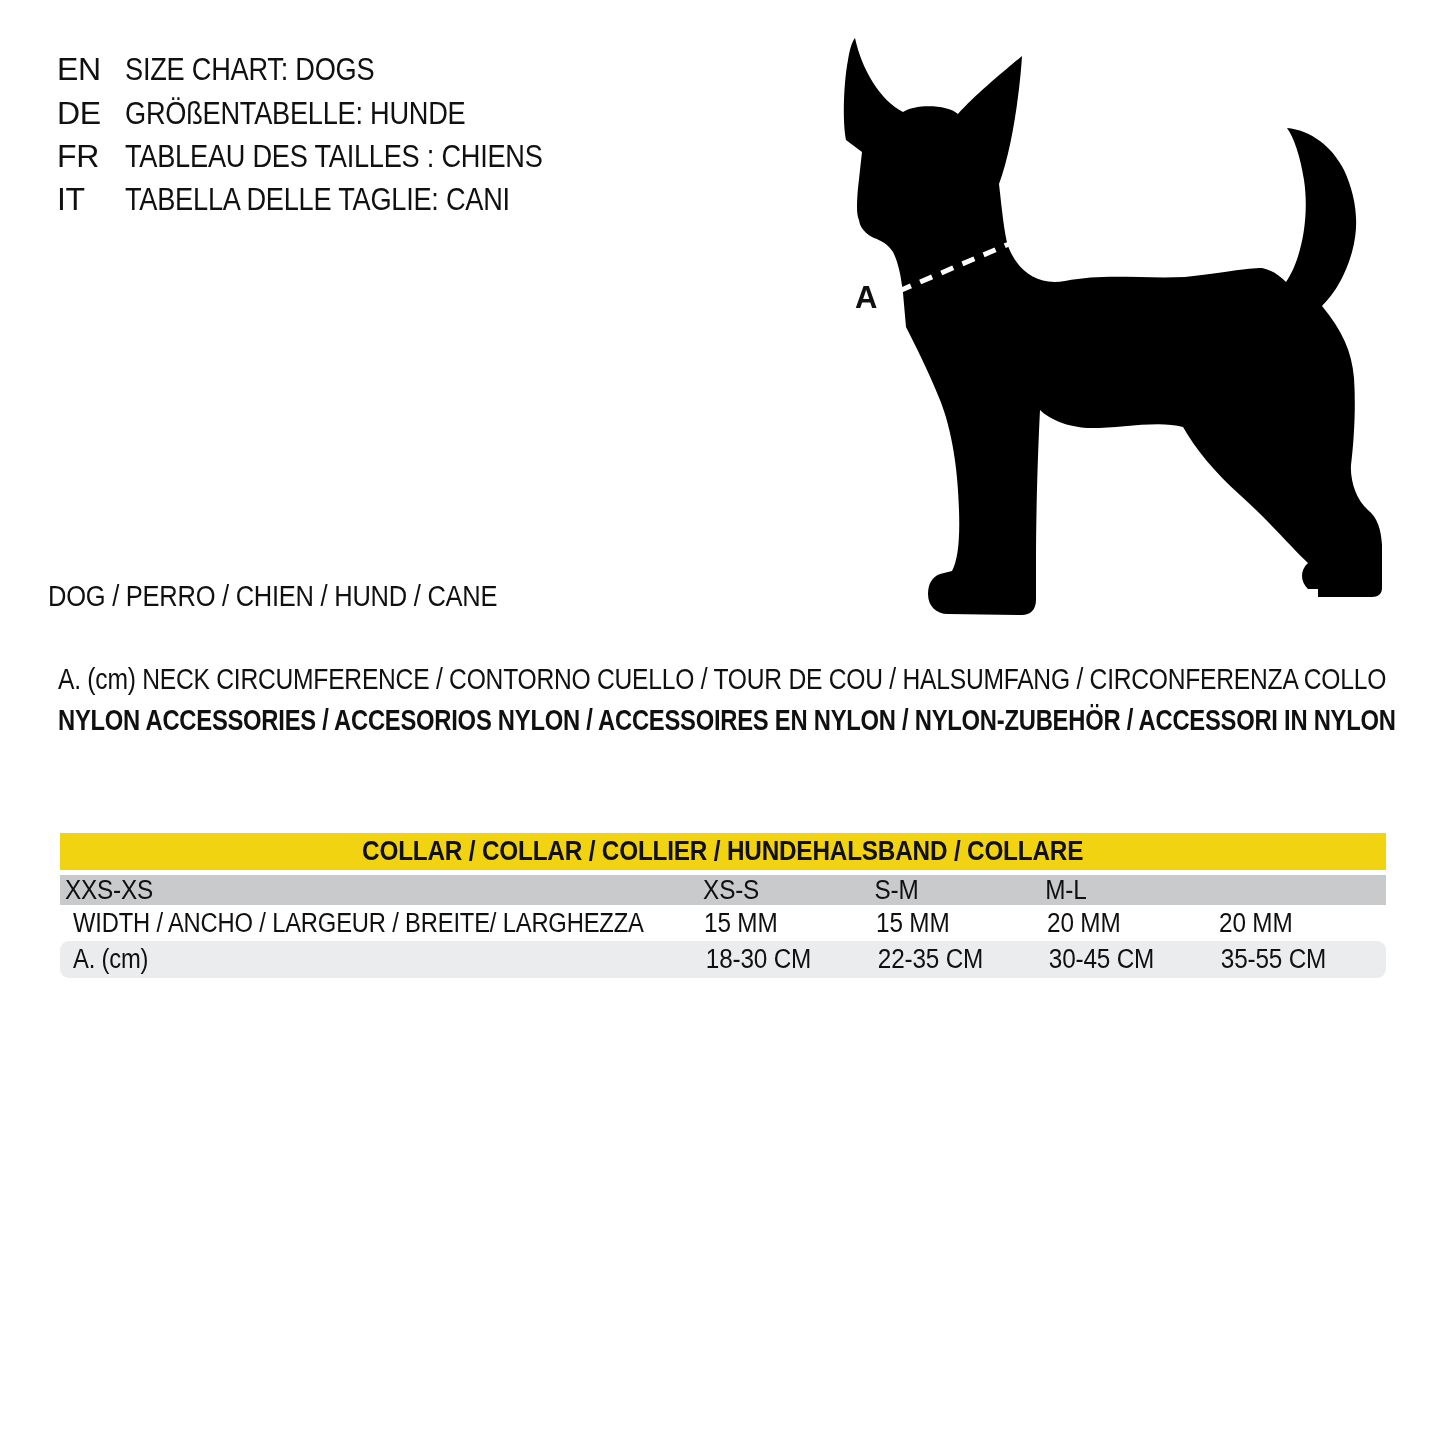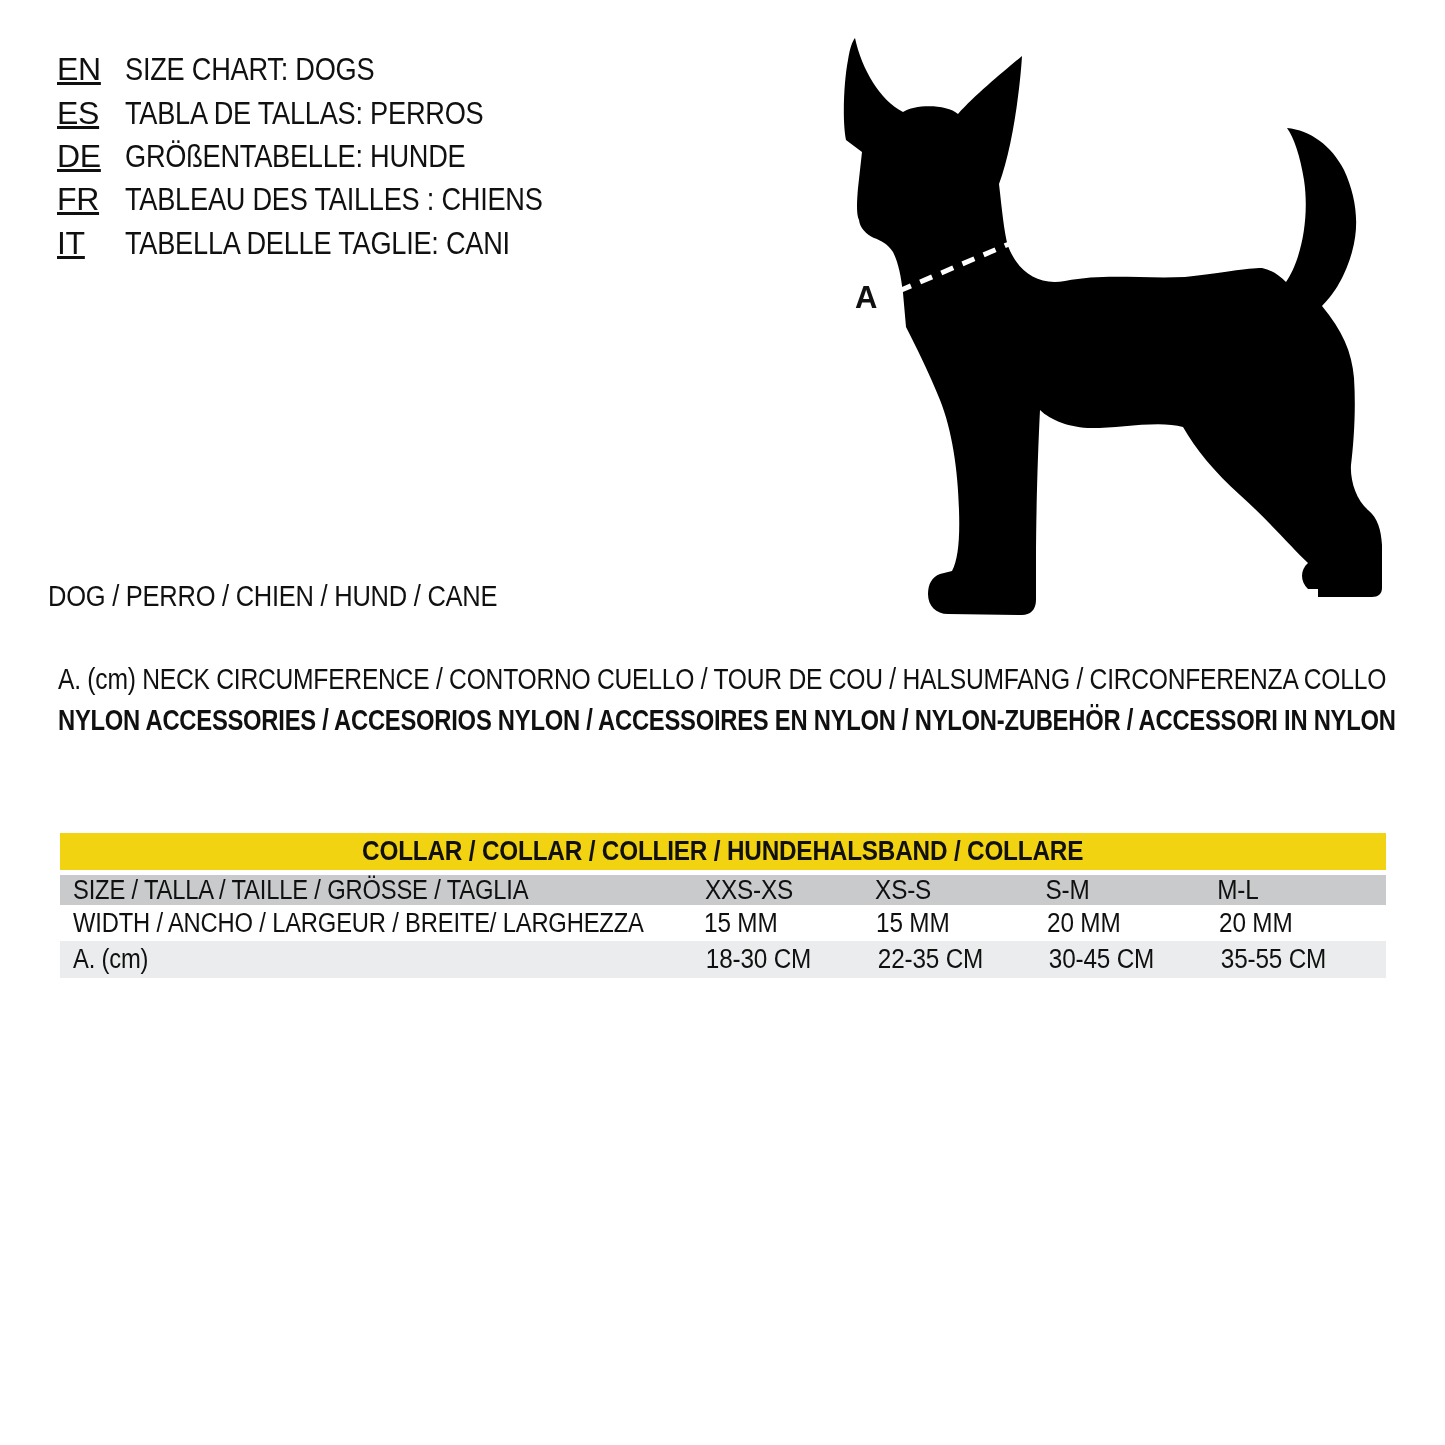--- a/index.html
+++ b/index.html
@@ -10,56 +10,52 @@
   }
   
   .sq{display:inline-block;transform:scaleX(.85);transform-origin:0 50%;white-space:nowrap;}
   .sq88{display:inline-block;transform:scaleX(.88);transform-origin:0 50%;white-space:nowrap;}
   .sq82{display:inline-block;transform:scaleX(.82);transform-origin:0 50%;white-space:nowrap;}
   .sqc{display:inline-block;transform:scaleX(.90);transform-origin:50% 50%;white-space:nowrap;}
 
   
   .langs{position:absolute;left:57px;top:48px;}
   .lang-row{display:flex;align-items:center;height:43.4px;font-size:32px;letter-spacing:-.3px;}
-  .lang-code{width:68px;flex:none;text-decoration:underline;}
+  .lang-code{width:68px;flex:none;}
   .lang-label{white-space:nowrap;}
 
   
   svg.dogart{position:absolute;left:0;top:0;width:1445px;height:1445px;}
   .measureA{position:absolute;left:855px;top:280px;font-size:31px;font-weight:700;}
 
   
   .dogline{position:absolute;left:48px;top:579px;font-size:30px;letter-spacing:-.3px;}
   .note1{position:absolute;left:58px;top:663px;font-size:29px;letter-spacing:-.3px;}
   .note2{position:absolute;left:58px;top:704px;font-size:29px;font-weight:700;letter-spacing:-.3px;}
 
   
   .sizetable{position:absolute;left:60px;top:833px;width:1326px;font-size:27px;letter-spacing:-.2px;}
   .thead{height:37px;display:flex;align-items:center;justify-content:center;
          font-weight:700;margin-bottom:5px;}
   .trow{display:grid;grid-template-columns:640px 171.5px 171.5px 171.5px 171.5px;align-items:center;}
   .trow.r-size{height:30px;}
   .trow.r-width{height:36px;}
-  .trow.r-neck{height:37px;}
+  .trow.r-neck{height:37px;border-radius:9px;}
   .tlabel{padding-left:13px;text-align:left;white-space:nowrap;}
   .tval{text-align:left;white-space:nowrap;}
 </style>
 </head>
 <body>
 
 <div class="canvas">
 
   <div class="langs">
     <div class="lang-row">
       <span class="lang-code">EN</span>
       <span class="lang-label sq">SIZE CHART: DOGS</span>
-    </div>
-    <div class="lang-row">
-      <span class="lang-code">ES</span>
-      <span class="lang-label sq">TABLA DE TALLAS: PERROS</span>
     </div>
     <div class="lang-row">
       <span class="lang-code">DE</span>
       <span class="lang-label sq">GRÖßENTABELLE: HUNDE</span>
     </div>
     <div class="lang-row">
       <span class="lang-code">FR</span>
       <span class="lang-label sq">TABLEAU DES TAILLES : CHIENS</span>
     </div>
     <div class="lang-row">
@@ -129,21 +125,20 @@
   <div class="note2">
     <span class="sq82">NYLON ACCESSORIES / ACCESORIOS NYLON / ACCESSOIRES EN NYLON / NYLON-ZUBEHÖR / ACCESSORI IN NYLON</span>
   </div>
 
   <div class="sizetable">
     <div class="thead" style="background:#F2D311;">
       <span class="sqc">COLLAR / COLLAR / COLLIER / HUNDEHALSBAND / COLLARE</span>
     </div>
 
     <div class="trow r-size" style="background:#C9CACB;">
-      <div class="tlabel"><span class="sq88">SIZE / TALLA / TAILLE / GRÖSSE / TAGLIA</span></div>
       <div class="tval"><span class="sqc">XXS-XS</span></div>
       <div class="tval"><span class="sqc">XS-S</span></div>
       <div class="tval"><span class="sqc">S-M</span></div>
       <div class="tval"><span class="sqc">M-L</span></div>
     </div>
 
     <div class="trow r-width" style="background:#ffffff;">
       <div class="tlabel"><span class="sq88">WIDTH / ANCHO / LARGEUR / BREITE/ LARGHEZZA</span></div>
       <div class="tval"><span class="sqc">15 MM</span></div>
       <div class="tval"><span class="sqc">15 MM</span></div>

